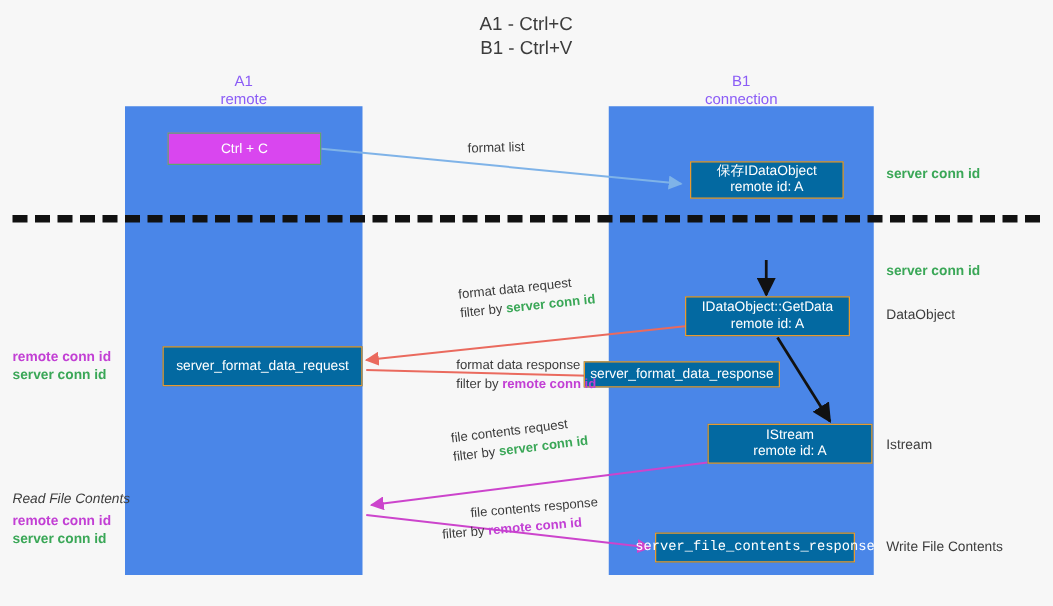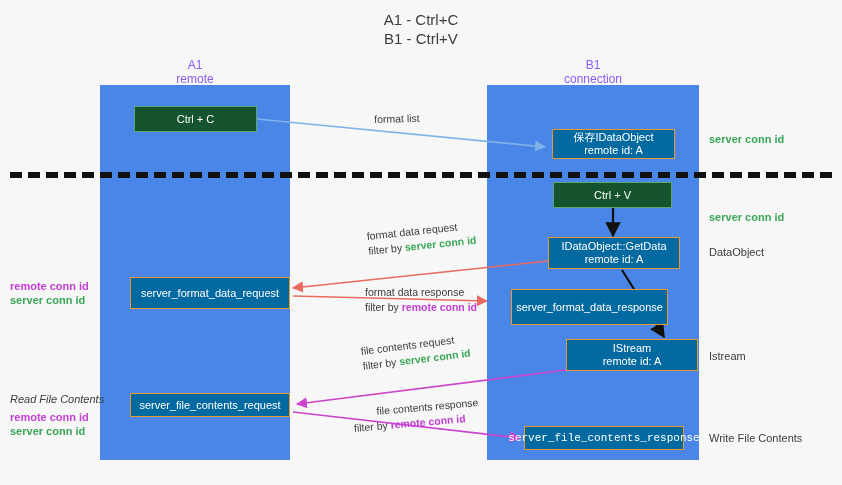--- a/index.html
+++ b/index.html
@@ -30,21 +30,21 @@
   #lane-a{left:100px;top:85px;width:190px;height:375px;}
   #lane-b{left:487px;top:85px;width:212px;height:375px;}
 
   
   .box{
     position:absolute;box-sizing:border-box;
     display:flex;align-items:center;justify-content:center;
     text-align:center;color:#ffffff;font-size:11px;line-height:13px;
     padding:2px 4px;
   }
-  .box.green{background:#14532d;border:1px solid #5aa86f;}
+  .box.green{background:#d946ef;border:1px solid #5aa86f;}
   .box.orange{background:#0369a1;border:1px solid #e89a30;}
   .box .two{display:block;}
 
   
   .note{position:absolute;font-size:11px;line-height:14px;color:#3c3c3c;white-space:nowrap;}
   .note.green-t{color:#3aa757;font-weight:bold;}
   .note.dark{color:#3c3c3c;}
   .ids{position:absolute;font-size:11px;line-height:14px;font-weight:bold;white-space:nowrap;}
   .ids .rc{color:#c23fd4;display:block;}
   .ids .sc{color:#3aa757;display:block;}
@@ -122,45 +122,39 @@
 
   <div class="box green" style="left:134px;top:106px;width:123px;height:26px;">
     <span>Ctrl + C</span>
   </div>
 
   <div class="box orange" style="left:552px;top:129px;width:123px;height:30px;flex-direction:column;">
     <span class="two">保存IDataObject</span>
     <span class="two">remote id: A</span>
   </div>
 
-  <div class="box green" style="left:553px;top:182px;width:119px;height:26px;">
-    <span>Ctrl + V</span>
-  </div>
 
   <div class="box orange" style="left:548px;top:237px;width:132px;height:32px;flex-direction:column;">
     <span class="two">IDataObject::GetData</span>
     <span class="two">remote id: A</span>
   </div>
 
   <div class="box orange" style="left:566px;top:339px;width:132px;height:32px;flex-direction:column;">
     <span class="two">IStream</span>
     <span class="two">remote id: A</span>
   </div>
 
   <div class="box orange" style="left:130px;top:277px;width:160px;height:32px;">
     <span>server_format_data_request</span>
   </div>
 
-  <div class="box orange" style="left:511px;top:289px;width:157px;height:36px;">
+  <div class="box orange" style="left:467px;top:289px;width:157px;height:21px;">
     <span>server_format_data_response</span>
   </div>
 
-  <div class="box orange" style="left:130px;top:393px;width:160px;height:24px;">
-    <span>server_file_contents_request</span>
-  </div>
 
   <div class="box orange" style="left:524px;top:426px;width:160px;height:24px;font-family:Liberation Mono, monospace;">
     <span>server_file_contents_response</span>
   </div>
 
   <div class="note green-t" style="left:709px;top:132px;">server conn id</div>
   <div class="note green-t" style="left:709px;top:210px;">server conn id</div>
   <div class="note dark" style="left:709px;top:245px;">DataObject</div>
   <div class="note dark" style="left:709px;top:349px;">Istream</div>
   <div class="note dark" style="left:709px;top:431px;">Write File Contents</div>

